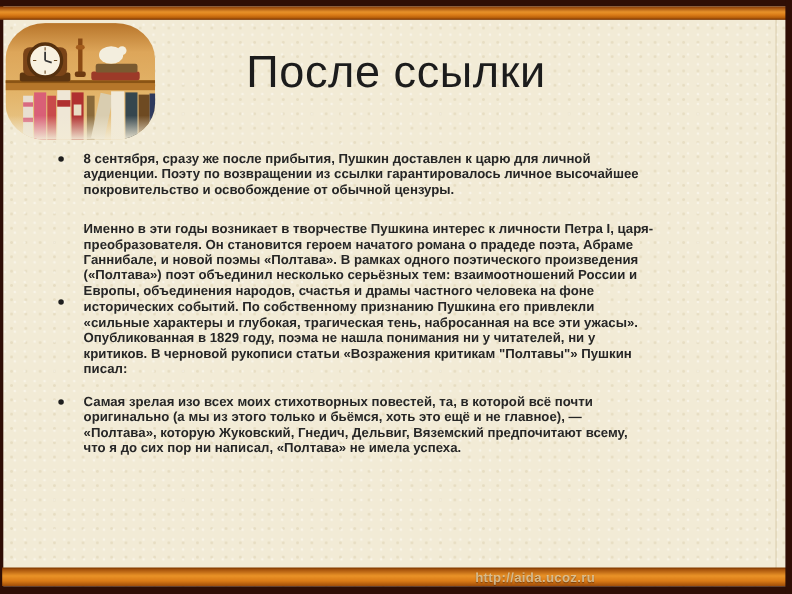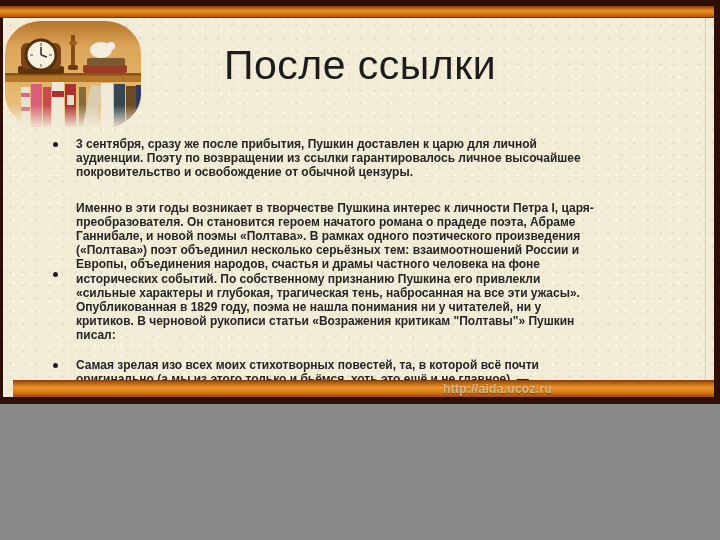--- a/index.html
+++ b/index.html
@@ -4,21 +4,21 @@
 <style>
   html, body {
     margin: 0;
     padding: 0;
     background: #888;
     font-family: "Liberation Sans", sans-serif;
   }
   .slide {
     position: relative;
     width: 720px;
-    height: 404px;
+    height: 540px;
     overflow: hidden;
     background-color: #f2ebd6;
     background-image:
       radial-gradient(rgba(255,255,255,0.45) 1px, transparent 1.5px),
       radial-gradient(rgba(201,184,142,0.28) 1px, transparent 1.5px);
     background-size: 9px 9px, 13px 13px;
     background-position: 0 0, 4px 6px;
   }
   
   .top-dark {
@@ -37,21 +37,21 @@
   }
   .right-dark {
     position: absolute; top: 0; bottom: 0; right: 0; width: 6px;
     background: #2f0e05; z-index: 7;
   }
   .right-faint-line {
     position: absolute; top: 17px; bottom: 23px; right: 14px; width: 1px;
     background: rgba(176,148,98,0.35); z-index: 2;
   }
   .bottom-orange {
-    position: absolute; bottom: 7px; left: 13px; right: 0; height: 16px;
+    position: absolute; bottom: 7px; left: 2px; right: 0; height: 16px;
     background: linear-gradient(to bottom, #9c4a08, #ea9328 40%, #d97a16 70%, #9c4a08);
     border-top: 1px solid rgba(90,40,0,0.4);
     z-index: 6;
   }
   .bottom-dark {
     position: absolute; bottom: 0; left: 0; right: 0; height: 7px;
     background: #2f0e05; z-index: 6;
   }
   .watermark {
     position: absolute; left: 430px; top: 1px;
@@ -186,21 +186,21 @@
         <rect x="0" y="84" width="136" height="22" fill="url(#fadeGrad)"></rect>
       </g>
     </svg>
   </div>
 
   <h1 class="title">После ссылки</h1>
 
   <ul class="bullets">
     <li class="bullet bullet-1">
       <span class="dot"></span>
-      <span class="btxt">3 сентября, сразу же после прибытия, Пушкин доставлен к царю для личной
+      <span class="btxt">8 сентября, сразу же после прибытия, Пушкин доставлен к царю для личной
 аудиенции. Поэту по возвращении из ссылки гарантировалось личное высочайшее
 покровительство и освобождение от обычной цензуры.</span>
     </li>
     <li class="bullet bullet-2">
       <span class="dot"></span>
       <span class="btxt">Именно в эти годы возникает в творчестве Пушкина интерес к личности Петра I, царя-
 преобразователя. Он становится героем начатого романа о прадеде поэта, Абраме
 Ганнибале, и новой поэмы «Полтава». В рамках одного поэтического произведения
 («Полтава») поэт объединил несколько серьёзных тем: взаимоотношений России и
 Европы, объединения народов, счастья и драмы частного человека на фоне

